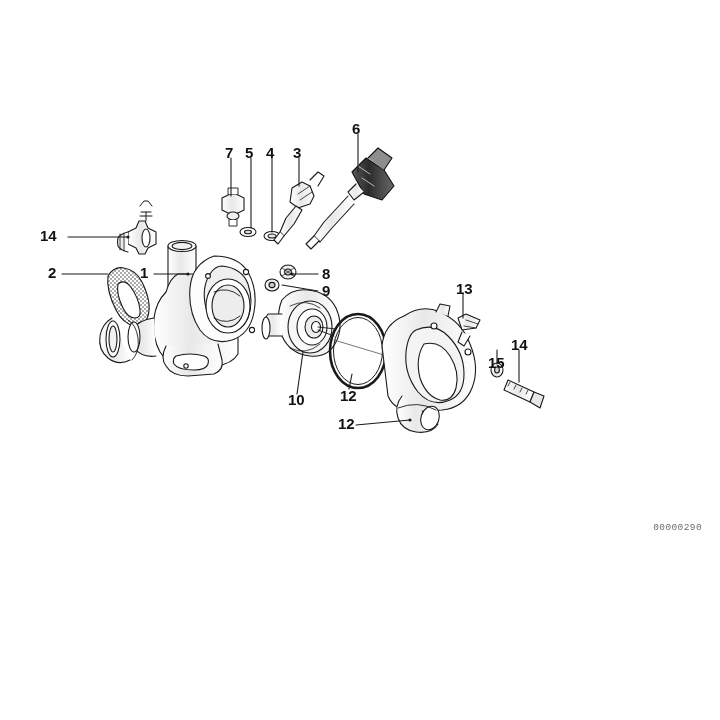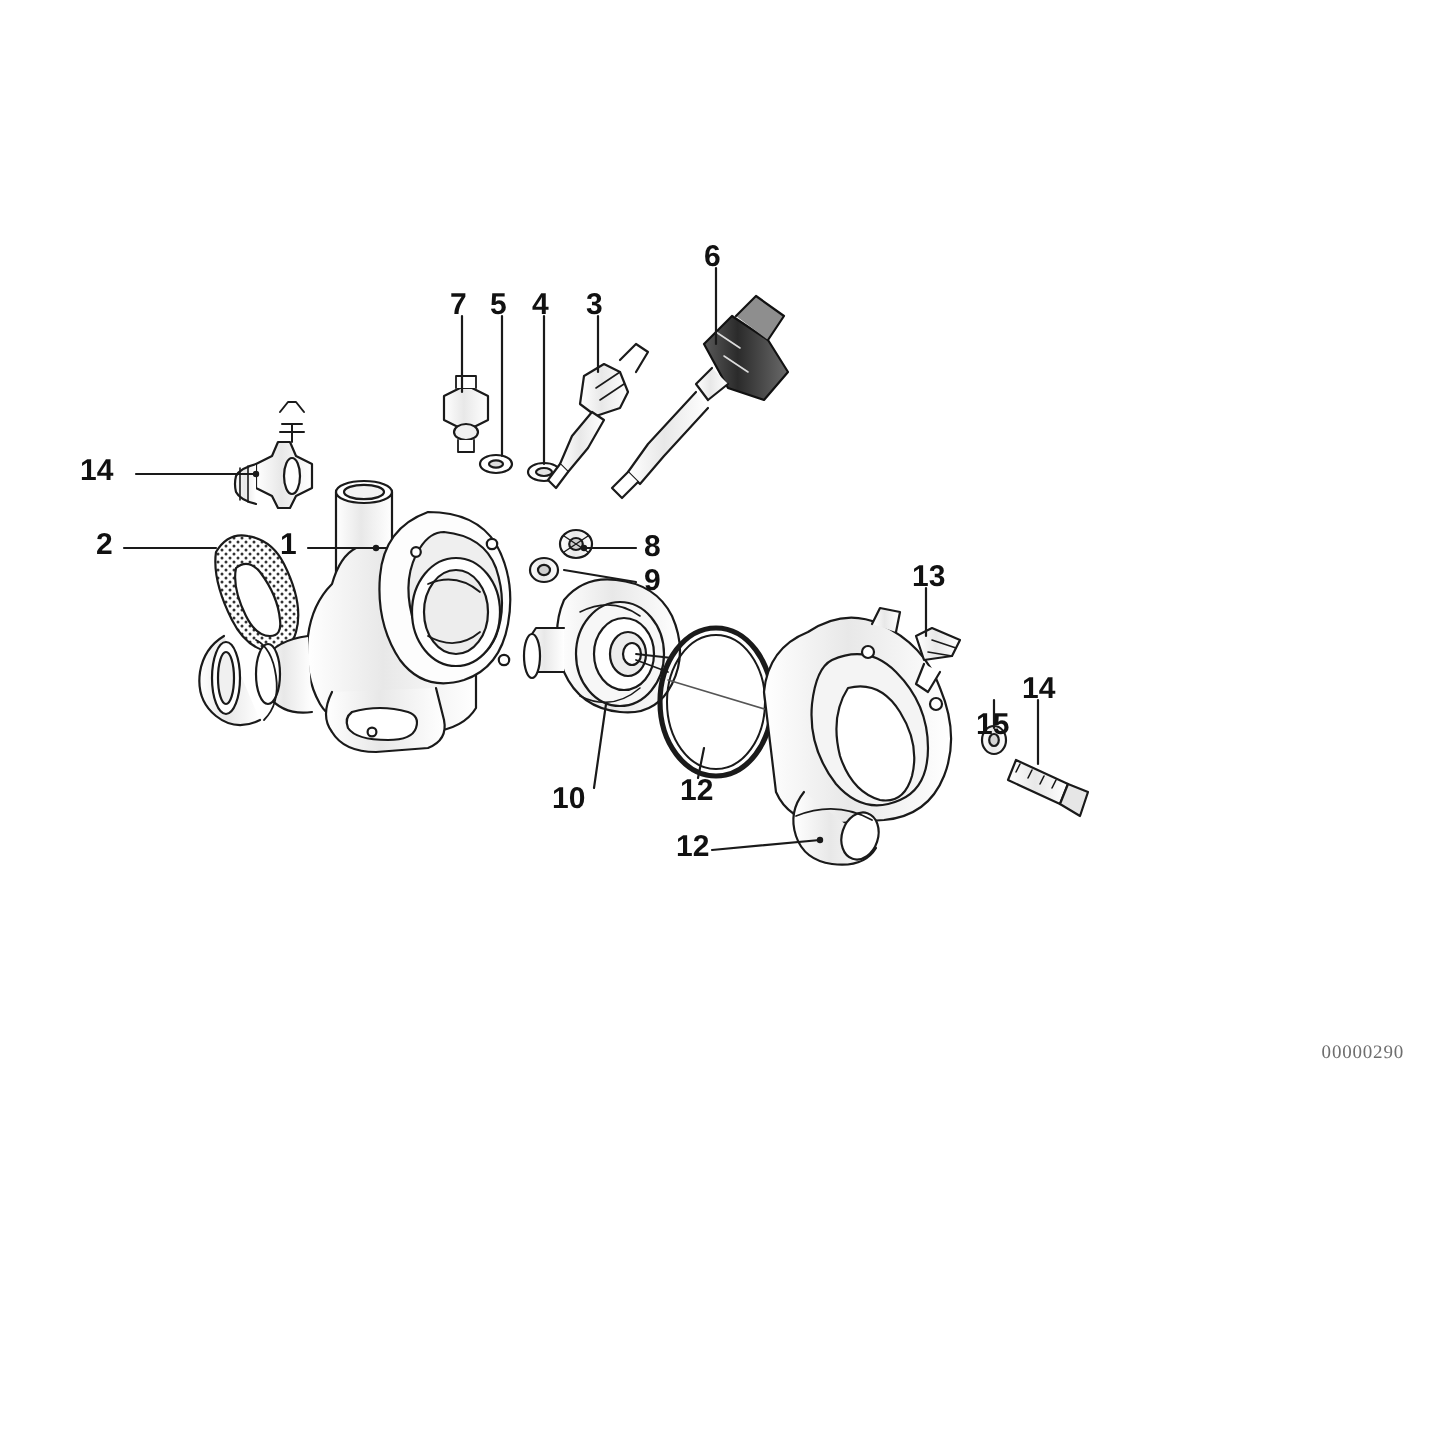--- a/index.html
+++ b/index.html
@@ -8,21 +8,21 @@
        font-family:"Liberation Sans","DejaVu Sans",sans-serif;}
 
   #diagram-stage{position:absolute;left:0;top:0;width:720px;height:640px;}
   #diagram-svg{position:absolute;left:0;top:0;width:720px;height:640px;}
 
   .callout-label{position:absolute;font-weight:bold;font-size:15px;color:#111;
                  letter-spacing:0px;line-height:1;white-space:nowrap;}
 
   #drawing-id{position:absolute;right:18px;top:522px;font-size:9.5px;
               color:#6e6e6e;letter-spacing:.4px;white-space:nowrap;
-              font-family:Liberation Serif, serif;}
+              font-family:Liberation Mono, monospace;}
 
   #footer-bar{position:absolute;left:0;top:640px;width:720px;height:80px;}
 </style>
 </head>
 <body>
 
 <div id="diagram-stage">
 
   <svg id="diagram-svg" viewBox="0 0 720 640">
     <defs>
@@ -220,21 +220,21 @@
   <div class="callout-label" style="left:40px;top:228px">14</div>
   <div class="callout-label" style="left:48px;top:265px">2</div>
   <div class="callout-label" style="left:140px;top:265px">1</div>
   <div class="callout-label" style="left:225px;top:145px">7</div>
   <div class="callout-label" style="left:245px;top:145px">5</div>
   <div class="callout-label" style="left:266px;top:145px">4</div>
   <div class="callout-label" style="left:293px;top:145px">3</div>
   <div class="callout-label" style="left:352px;top:121px">6</div>
   <div class="callout-label" style="left:322px;top:266px">8</div>
   <div class="callout-label" style="left:322px;top:283px">9</div>
-  <div class="callout-label" style="left:276px;top:392px">10</div>
+  <div class="callout-label" style="left:288px;top:392px">10</div>
   <div class="callout-label" style="left:340px;top:388px">12</div>
   <div class="callout-label" style="left:338px;top:416px">12</div>
   <div class="callout-label" style="left:456px;top:281px">13</div>
   <div class="callout-label" style="left:488px;top:355px">15</div>
   <div class="callout-label" style="left:511px;top:337px">14</div>
 
   <div id="drawing-id">00000290</div>
 </div>
 
 <div id="footer-bar">

